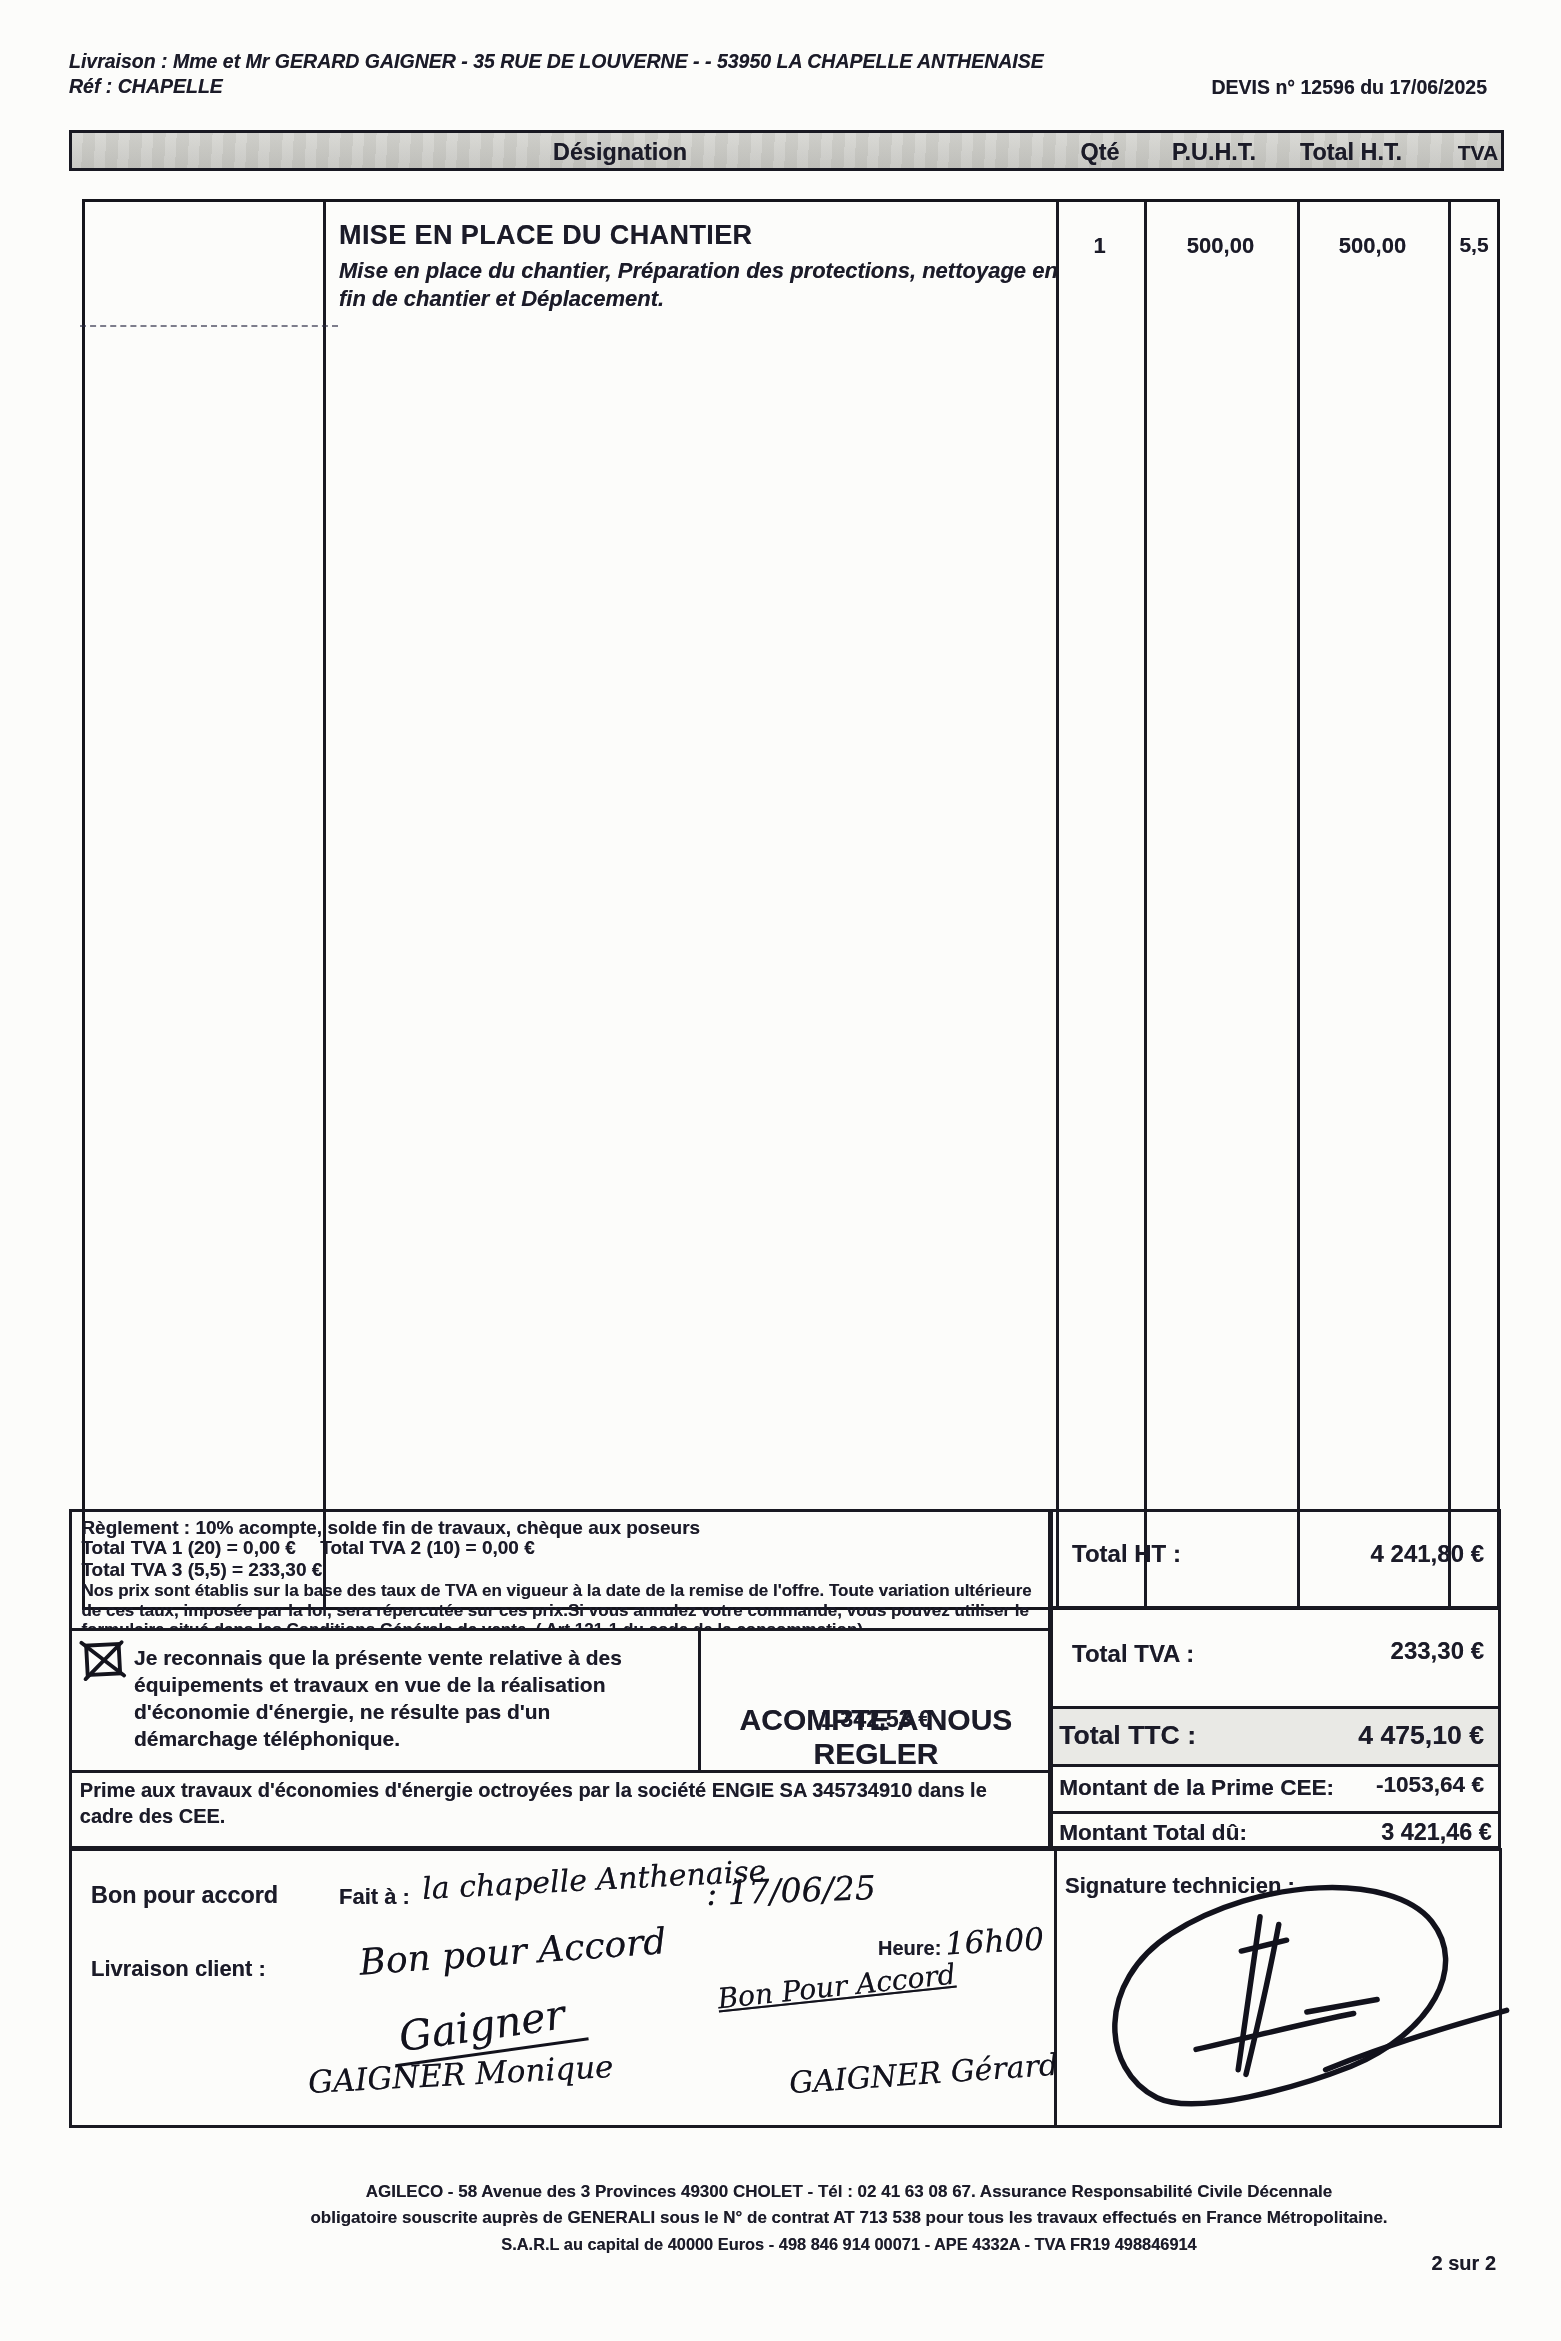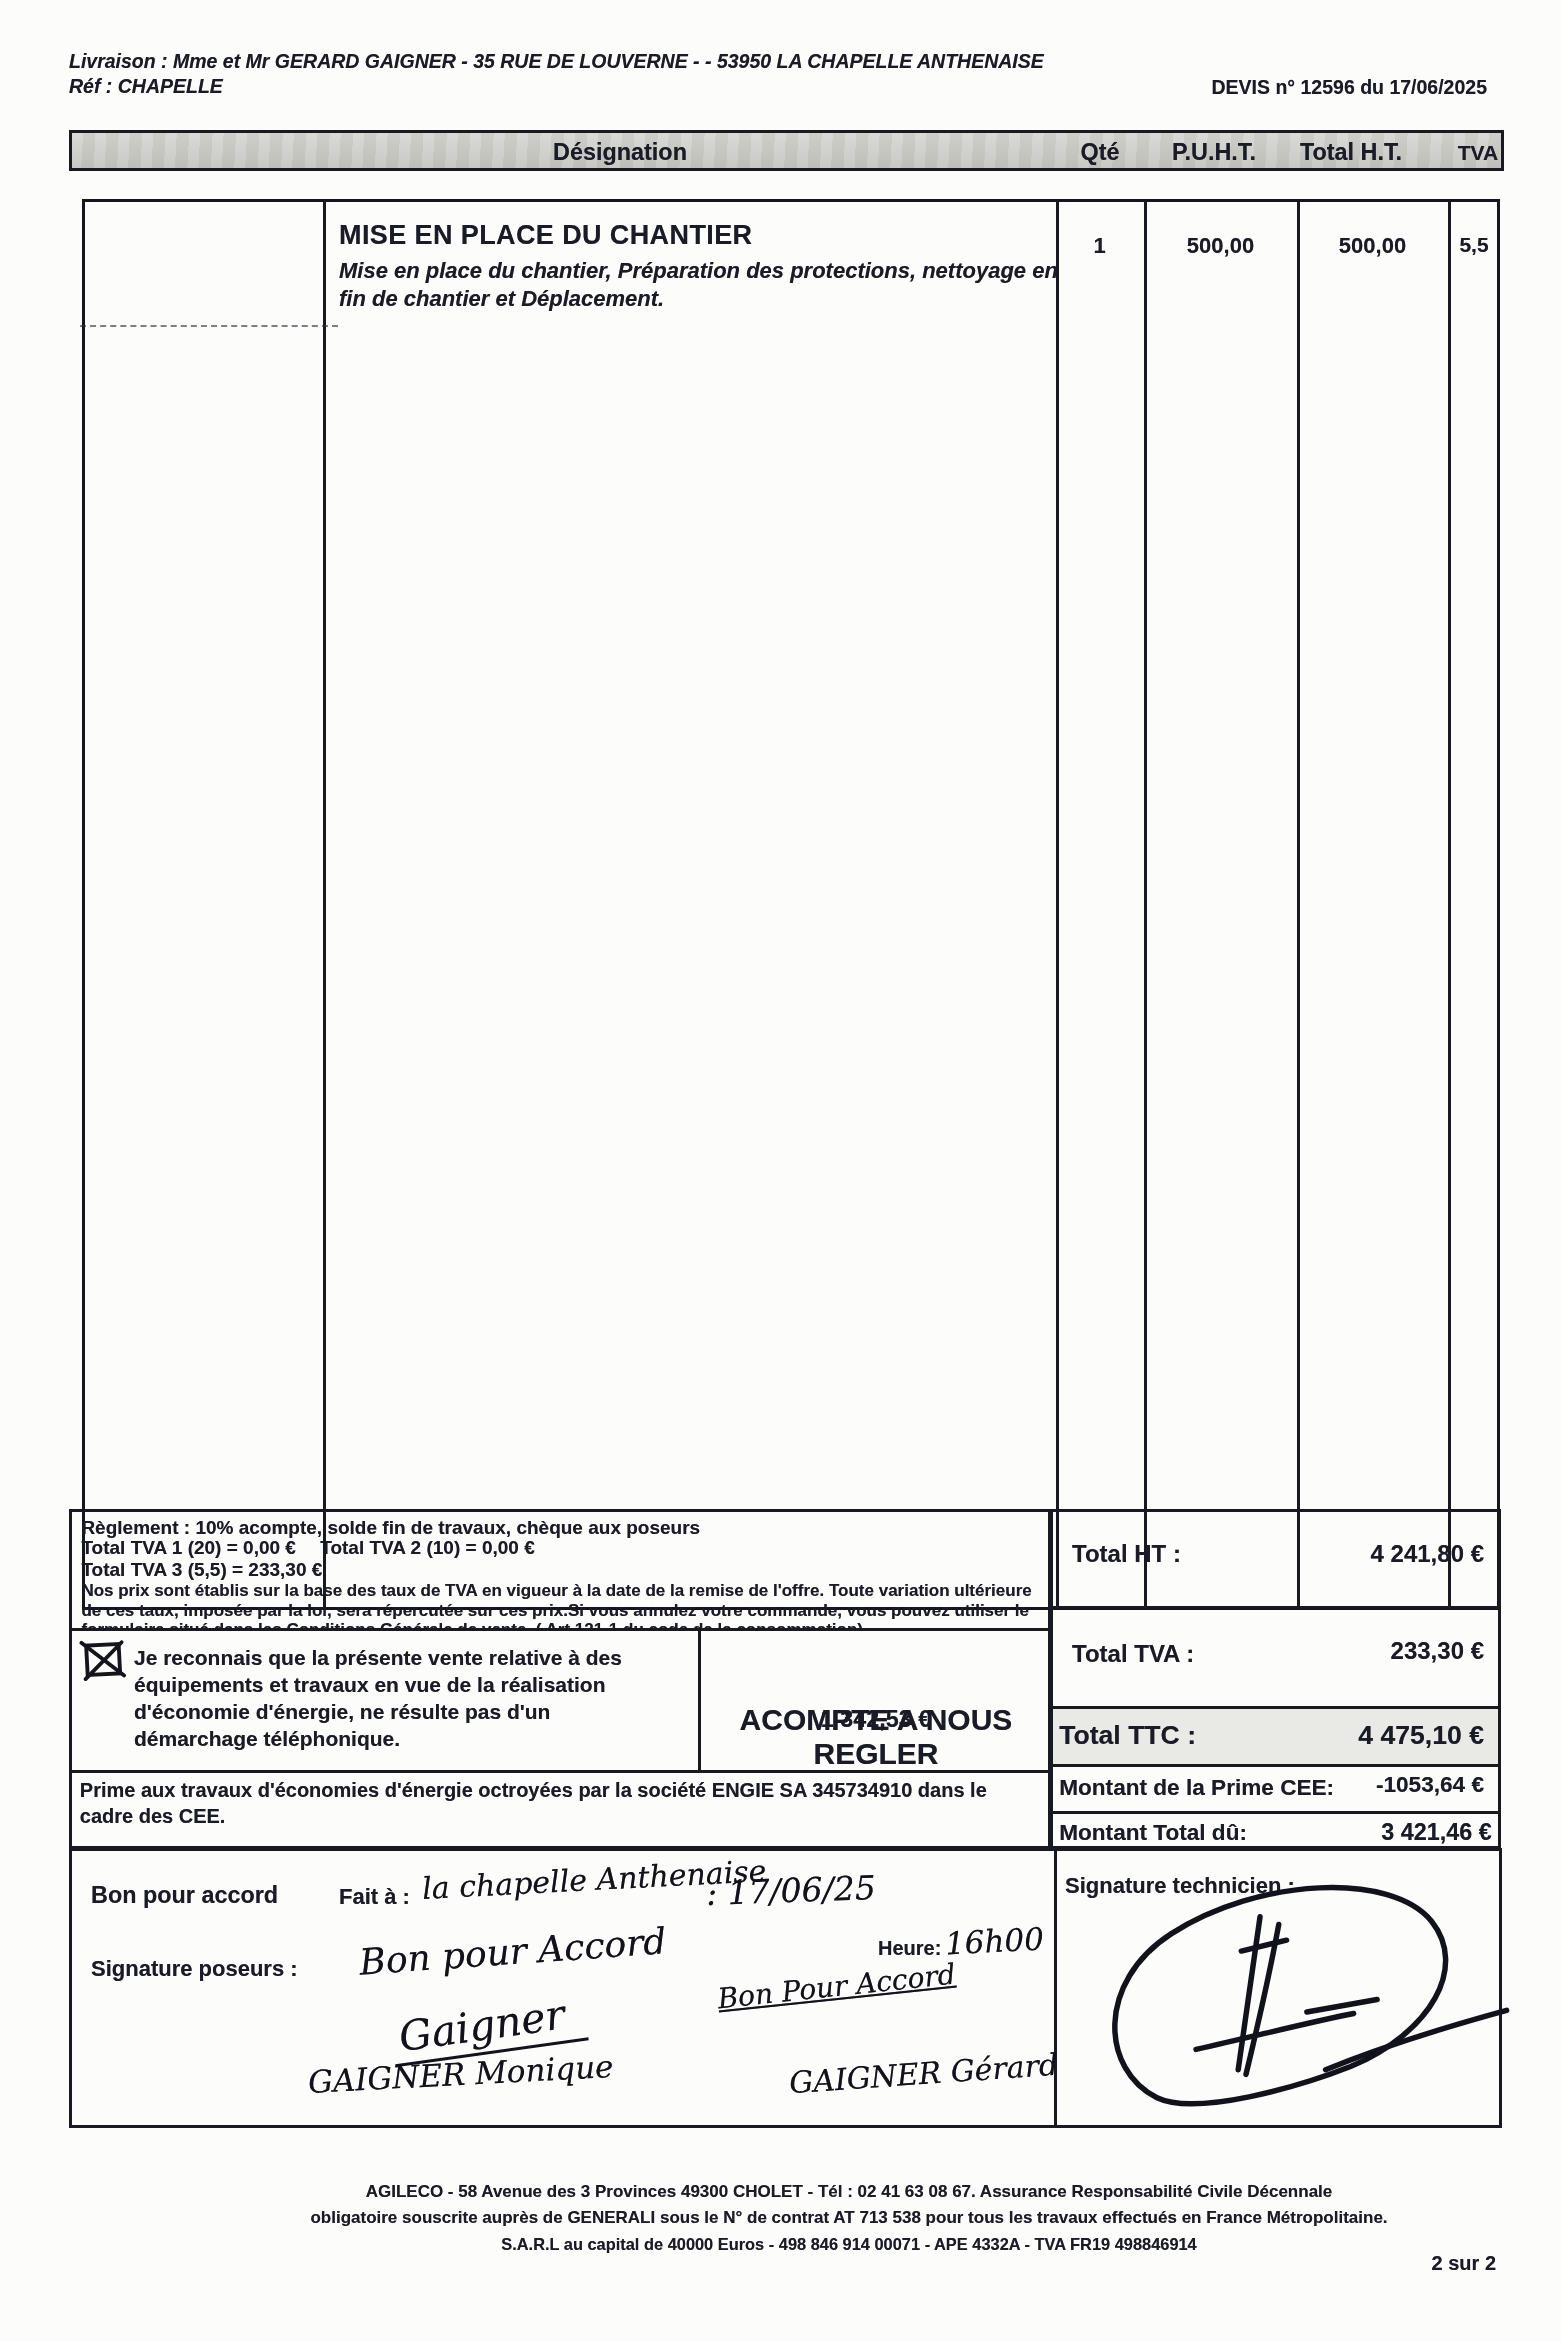--- a/index.html
+++ b/index.html
@@ -114,21 +114,21 @@
   </div>
 
   <div class="abs box" style="left:69px;top:1848px;width:1433px;height:280px;">
     <div class="vline" style="left:982px;"></div>
 
     <div class="abs pr b" style="left:19px;top:31px;font-size:23.4px;">Bon pour accord</div>
     <div class="abs pr b" style="left:267px;top:33px;font-size:22px;">Fait à :</div>
     <div class="abs hand" style="left:350px;top:11px;font-size:30px;transform:rotate(-3deg);">la chapelle Anthenaise</div>
     <div class="abs hand" style="left:634px;top:20px;font-size:33px;transform:rotate(-2deg);">: 17/06/25</div>
 
-    <div class="abs pr b" style="left:19px;top:105px;font-size:22px;">Signature poseurs :</div>
+    <div class="abs pr b" style="left:19px;top:105px;font-size:22px;">Livraison client :</div>
     <div class="abs hand" style="left:287px;top:80px;font-size:36px;transform:rotate(-4deg);">Bon pour Accord</div>
     <div class="abs pr b" style="left:806px;top:86px;font-size:20px;">Heure:</div>
     <div class="abs hand" style="left:873px;top:72px;font-size:31px;transform:rotate(-3deg);">16h00</div>
     <div class="abs hand" style="left:645px;top:119px;font-size:28px;transform:rotate(-6deg);text-decoration:underline;">Bon Pour Accord</div>
     <div class="abs hand" style="left:319px;top:150px;font-size:41px;transform:rotate(-8deg);border-bottom:3.1px solid #12121c;padding:0 20px 1.6px 7.8px;">Gaigner</div>
     <div class="abs hand" style="left:236px;top:205px;font-size:31px;transform:rotate(-3deg);">GAIGNER Monique</div>
     <div class="abs hand" style="left:717px;top:205px;font-size:30px;transform:rotate(-4deg);">GAIGNER Gérard</div>
 
     <div class="abs pr b" style="left:993px;top:22px;font-size:22px;">Signature technicien :</div>
     <svg class="abs" style="left:1007px;top:14px;" width="437" height="258" viewBox="0 0 560 330">

